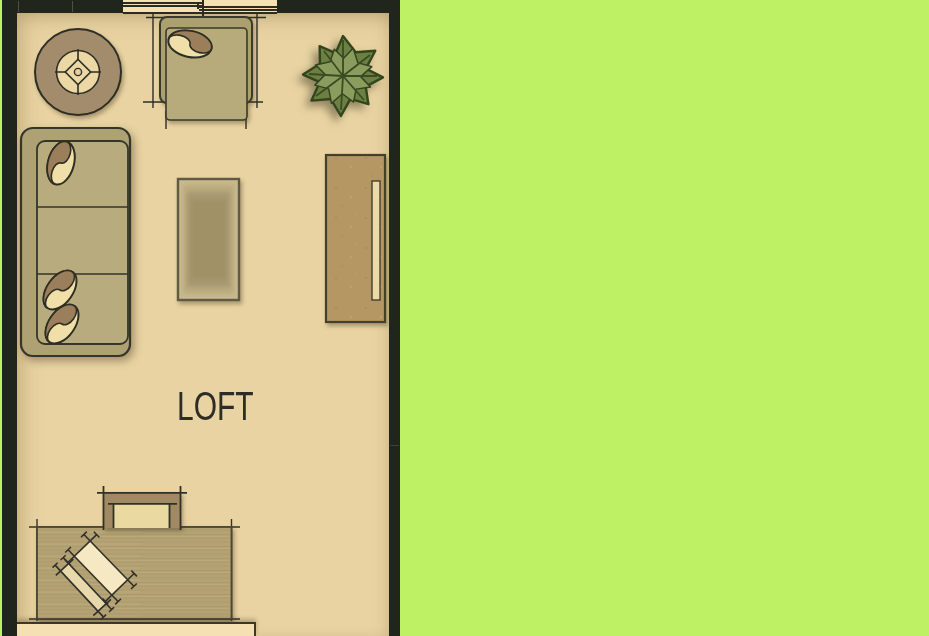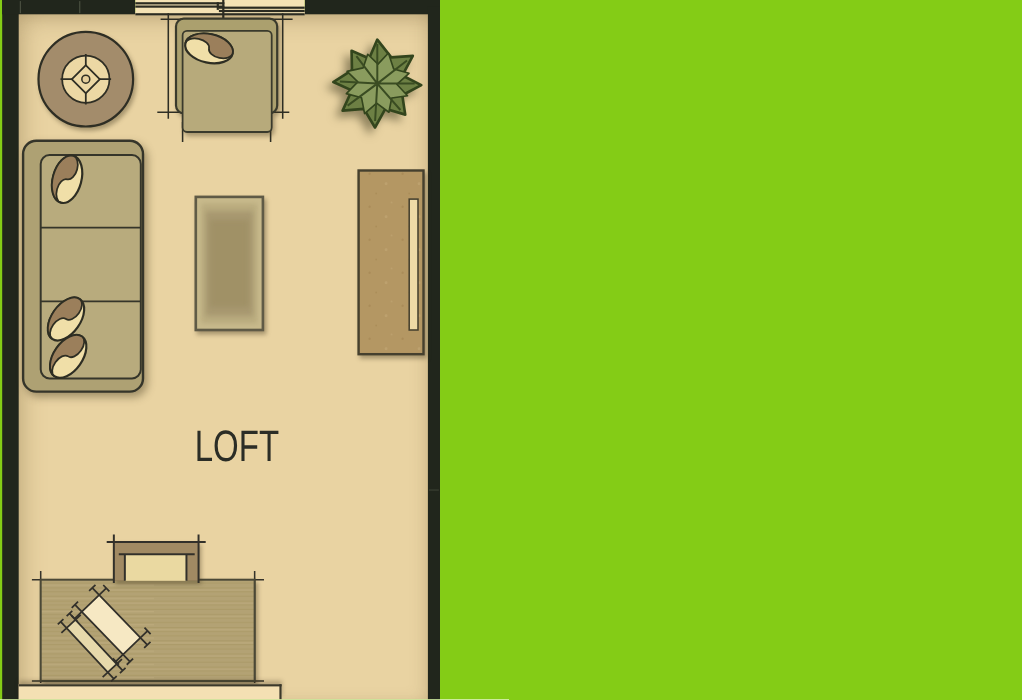--- a/index.html
+++ b/index.html
@@ -1,16 +1,16 @@
 <!DOCTYPE html>
 <html><head>
 <meta charset="utf-8">
 <style>
   html,body{margin:0;padding:0;background:#fff;}
-  .canvas{position:relative;width:929px;height:636px;background:#84cc16;overflow:hidden;
+  .canvas{position:relative;width:929px;height:636px;background:#bef264;overflow:hidden;
           font-family:"Liberation Sans", sans-serif;}
   .plan{position:absolute;left:0;top:0;width:400px;height:636px;}
   .floor{position:absolute;left:15px;top:11px;width:376px;height:625px;background:#e9d3a2;
          box-shadow:inset 12px 12px 22px -8px rgba(110,90,50,.38), inset -8px 0 16px -6px rgba(110,90,50,.28);}
   .wall{position:absolute;background:#21261c;}
   .wall-left{left:2px;top:0;width:15px;height:636px;}
   .wall-top-left{left:2px;top:0;width:121px;height:13px;}
   .wall-top-right{left:277px;top:0;width:123px;height:13px;}
   .wall-right{left:389px;top:6px;width:11px;height:630px;}
   .wall-seam-v{position:absolute;width:1px;background:#4d5343;}

